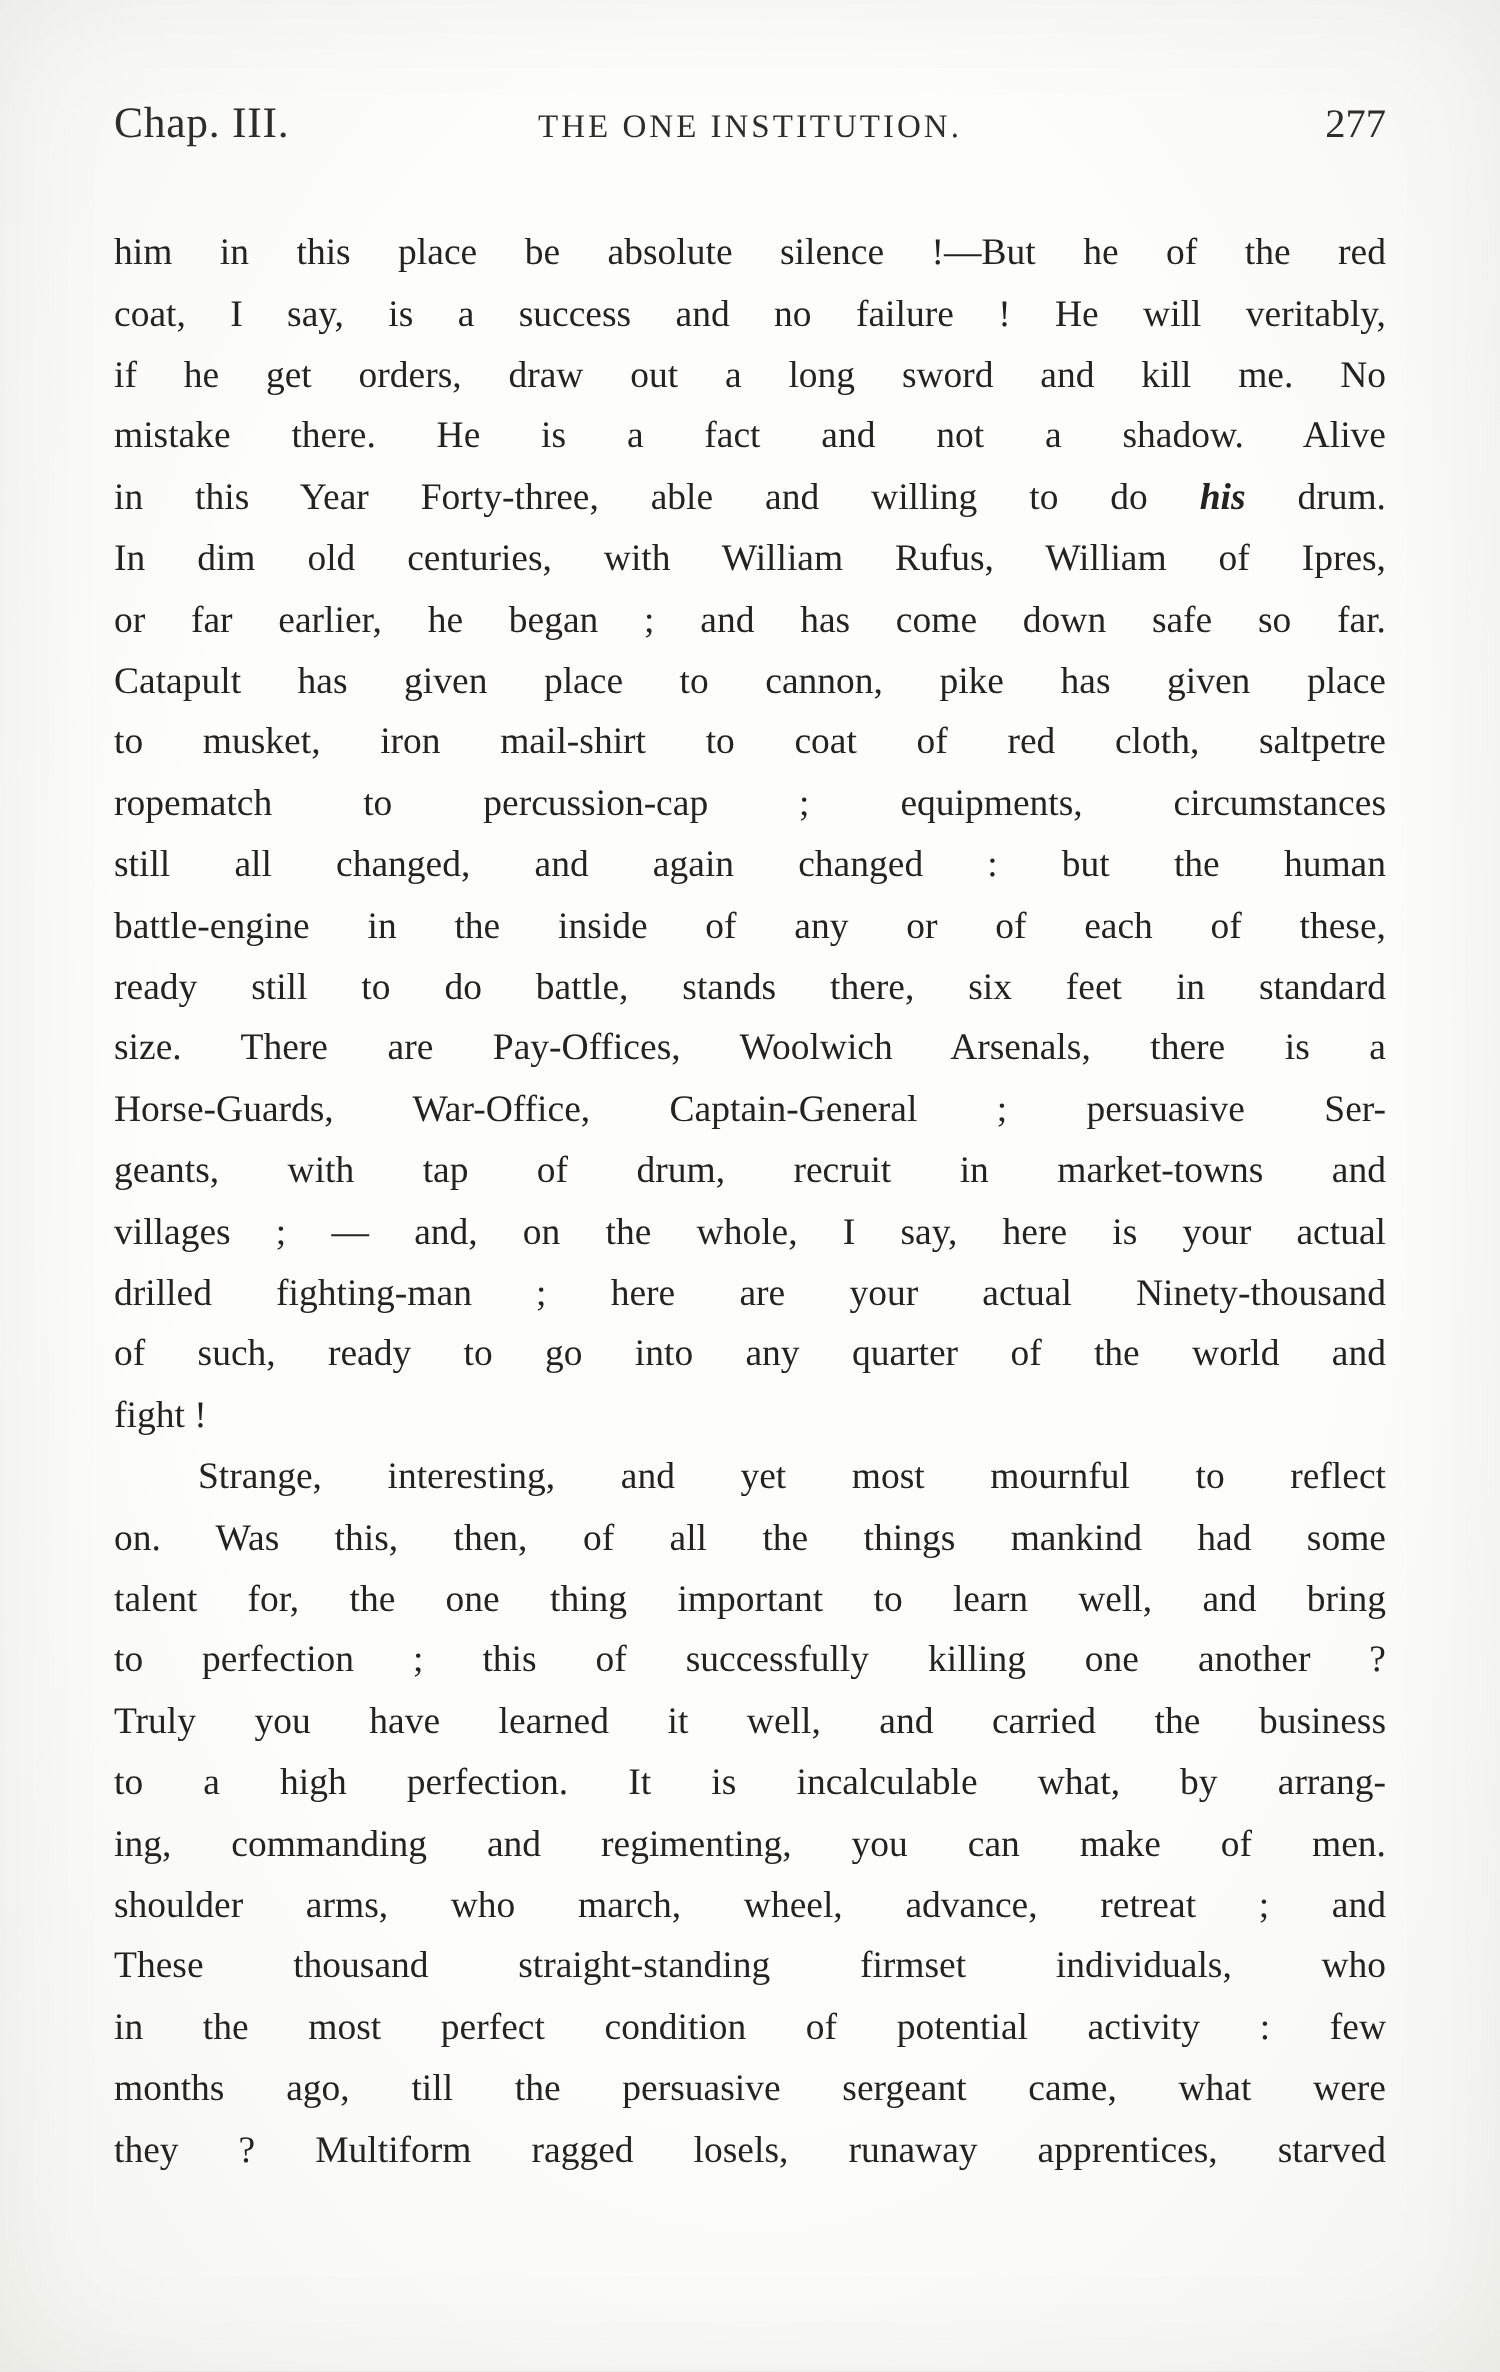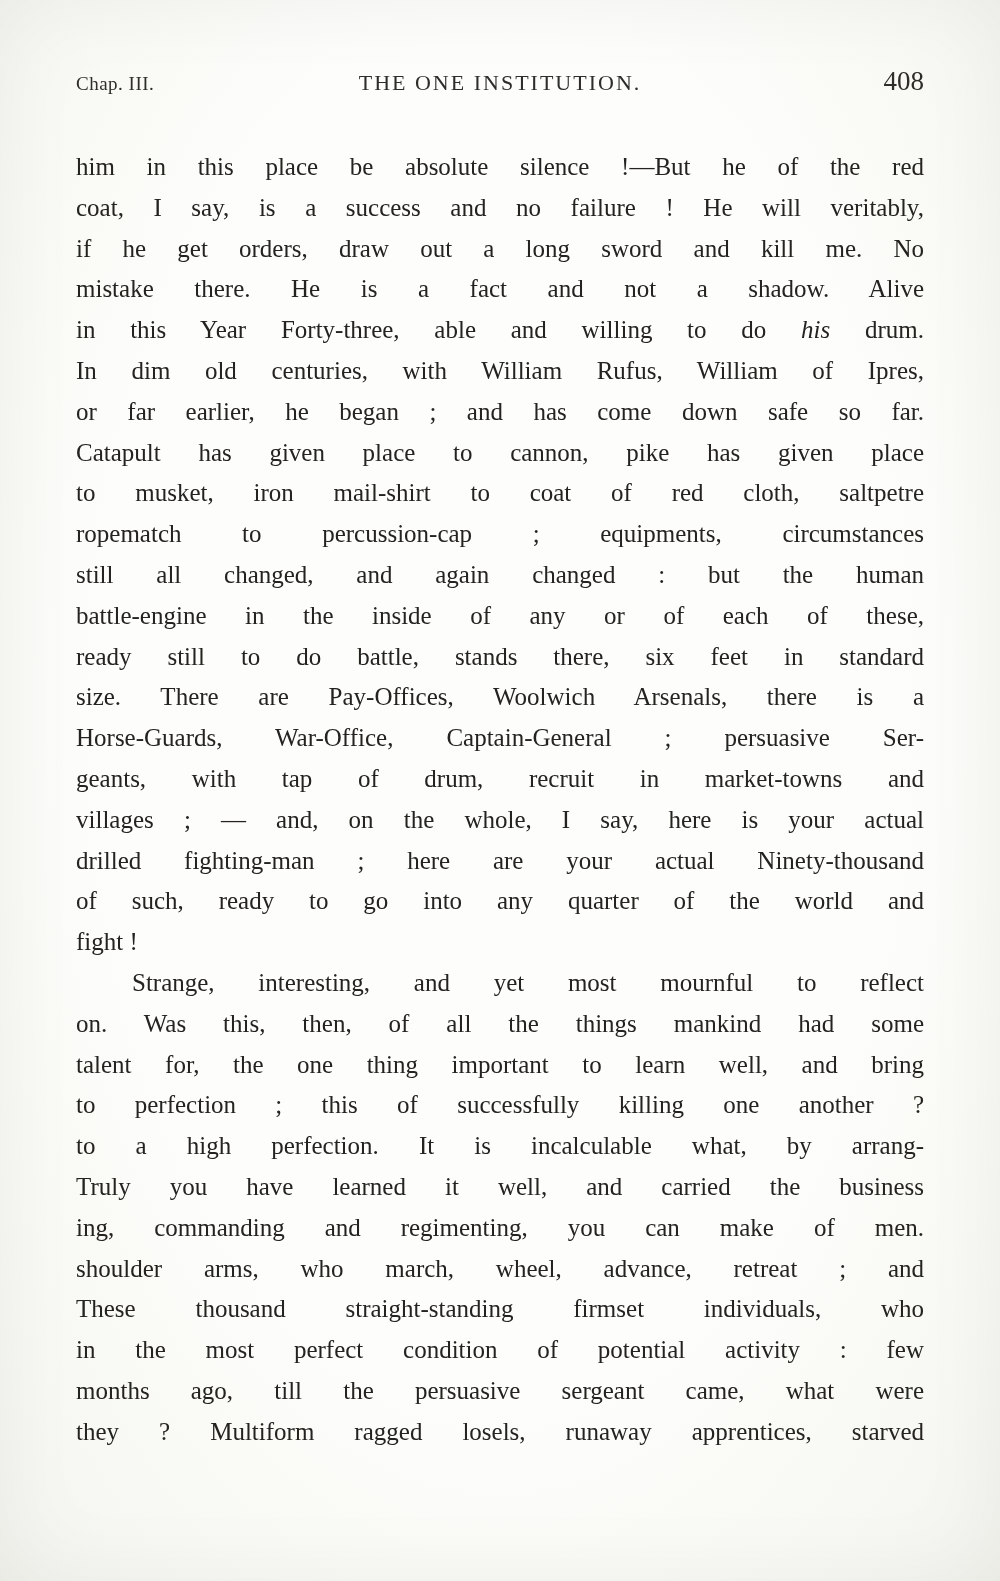--- a/index.html
+++ b/index.html
@@ -20,21 +20,21 @@
     color: #262523;
   }
   .header {
     display: grid;
     grid-template-columns: 1fr auto 1fr;
     align-items: baseline;
     color: #2e2d2a;
   }
   .chapter {
     justify-self: start;
-    font-size: 19px;
+    font-size: 29px;
     letter-spacing: 0.5px;
   }
   .running-title {
     justify-self: center;
     font-size: 22px;
     letter-spacing: 2px;
   }
   .page-number {
     justify-self: end;
     font-size: 27px;
@@ -53,31 +53,32 @@
   .line.last {
     text-align: left;
     text-align-last: left;
   }
   .line.indent {
     padding-left: 56px;
     font-family: Liberation Serif, serif;
   }
   .line i {
     font-style: italic;
+    font-weight: bold;
   }
 </style>
 </head>
 <body>
 
 <div class="page">
 
   <div class="header">
     <div class="chapter">Chap. III.</div>
     <div class="running-title">THE ONE INSTITUTION.</div>
-    <div class="page-number">408</div>
+    <div class="page-number">277</div>
   </div>
 
   <div class="body-text">
 
     <div>
       <div>
           <div class="line">him in this place be absolute silence !—But he of the red</div>
           <div class="line">coat, I say, is a success and no failure !  He will veritably,</div>
           <div class="line">if he get orders, draw out a long sword and kill me.  No</div>
           <div class="line">mistake there.  He is a fact and not a shadow.  Alive</div>
@@ -101,22 +102,22 @@
         </div>
       <div class="line last">fight !</div>
     </div>
 
     <div>
       <div class="line indent">Strange, interesting, and yet most mournful to reflect</div>
       <div>
           <div class="line">on.  Was this, then, of all the things mankind had some</div>
           <div class="line">talent for, the one thing important to learn well, and bring</div>
           <div class="line">to perfection ; this of successfully killing one another ?</div>
+          <div class="line">Truly you have learned it well, and carried the business</div>
           <div class="line">to a high perfection.  It is incalculable what, by arrang-</div>
-          <div class="line">Truly you have learned it well, and carried the business</div>
           <div class="line">ing, commanding and regimenting, you can make of men.</div>
           <div class="line">shoulder arms, who march, wheel, advance, retreat ; and</div>
           <div class="line">These thousand straight-standing firmset individuals, who</div>
           <div class="line">in the most perfect condition of potential activity : few</div>
           <div class="line">months ago, till the persuasive sergeant came, what were</div>
           <div class="line">they ?  Multiform ragged losels, runaway apprentices, starved</div>
         </div>
     </div>
 
   </div>

